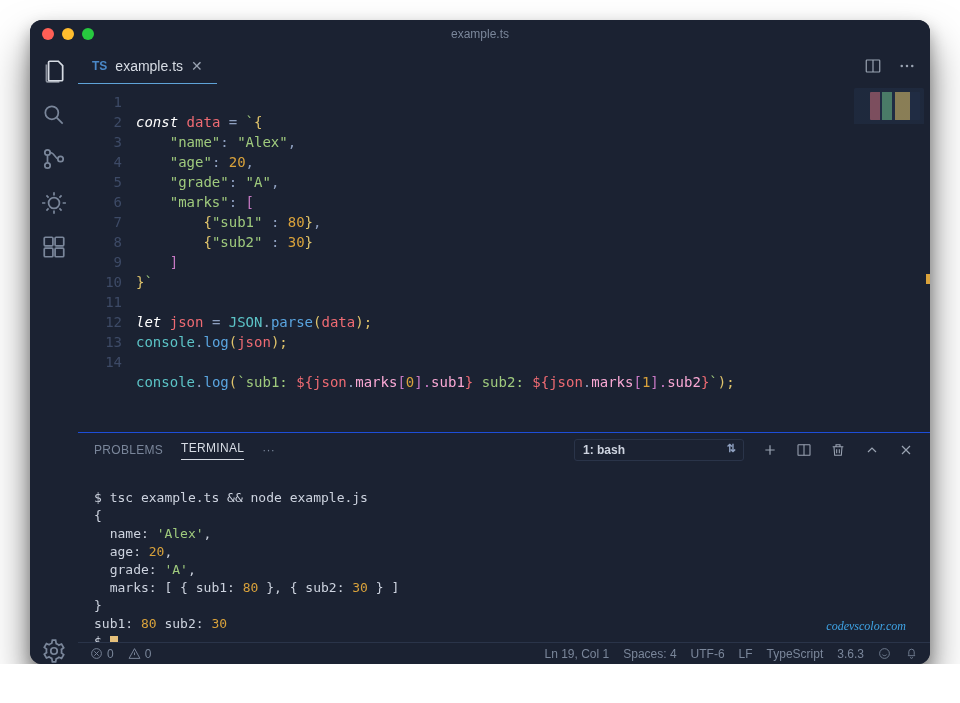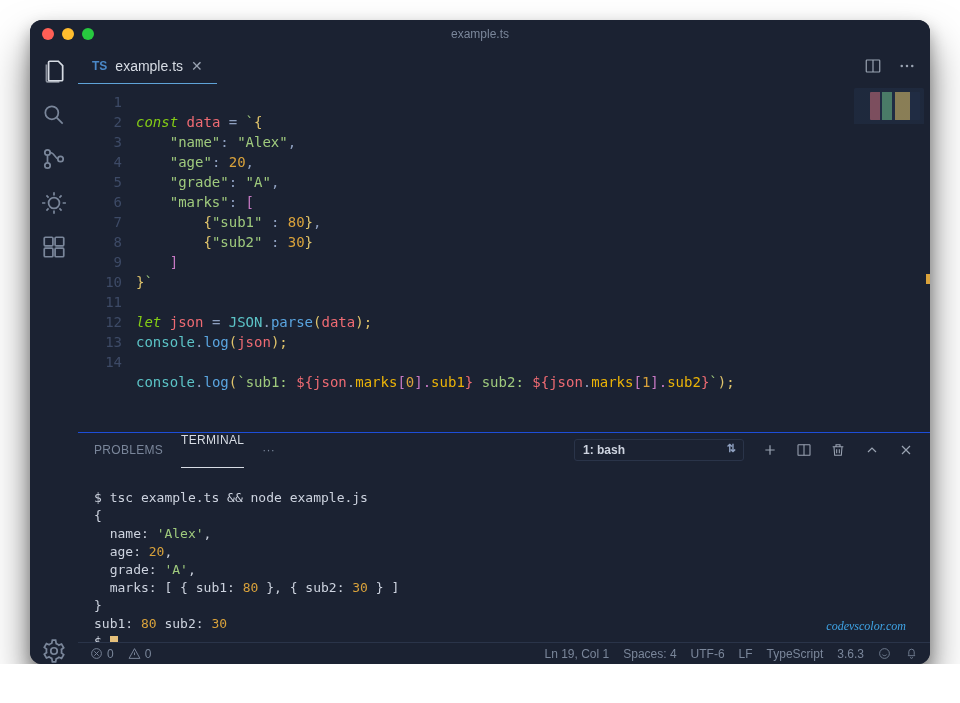--- a/index.html
+++ b/index.html
@@ -86,41 +86,41 @@
     background:
       linear-gradient(90deg, #c96d7a 0 20%, transparent 20% 25%, #6ebf8a 25% 45%, transparent 45% 50%, #e2c46b 50% 80%, transparent 80%) ,
       linear-gradient(#223048,#223048);
     background-size: 100% 3px, 100% 100%;
     border-radius:1px;
   }
   .orange-marker {
     position:absolute; right:0; top:190px; width:4px; height:10px; background:#d9a23b;
   }
   
-  .kw  { color:#84cc16; font-style:italic; }
+  .kw  { color:#ffffff; font-style:italic; }
   .var { color:#ef6b73; }
   .str { color:#9fca7d; }
   .num { color:#d9a23b; }
   .pun { color:#8fa0c0; }
   .obj { color:#5cc4c7; }
   .fn  { color:#5aa5e0; }
   .tmpl{ color:#ef6b73; }
-  .prop{ color:#eab308; }
+  .prop{ color:#f9a8d4; }
   .br  { color:#e0c46b; }
   .br2 { color:#c779c4; }
   .panel {
     height:210px; background:#1b2232; border-top:1px solid #1d4ed8;
     display:flex; flex-direction:column;
   }
   .panel-tabs {
     height:34px; display:flex; align-items:center; gap:18px;
     padding:0 16px; color:#7a869a; font-size:12px;
   }
   .ptab { cursor:pointer; letter-spacing:0.3px; }
-  .ptab.active { color:#d7dce4; border-bottom:1px solid #d7dce4; padding-bottom:20px; }
+  .ptab.active { color:#d7dce4; border-bottom:1px solid #d7dce4; padding-bottom:4px; }
   .panel-tabs .pspacer { flex:1; }
   .sel {
     background:#1b2232; border:1px solid #2a3449; color:#cdd3df;
     font-size:12px; padding:3px 26px 3px 8px; border-radius:3px;
     appearance:none; position:relative; min-width:170px;
   }
   .sel-wrap { position:relative;font-weight:bold; }
   .sel-wrap::after {
     content:"⇅"; position:absolute; right:8px; top:3px; color:#8fa0c0; font-size:11px;
   }

